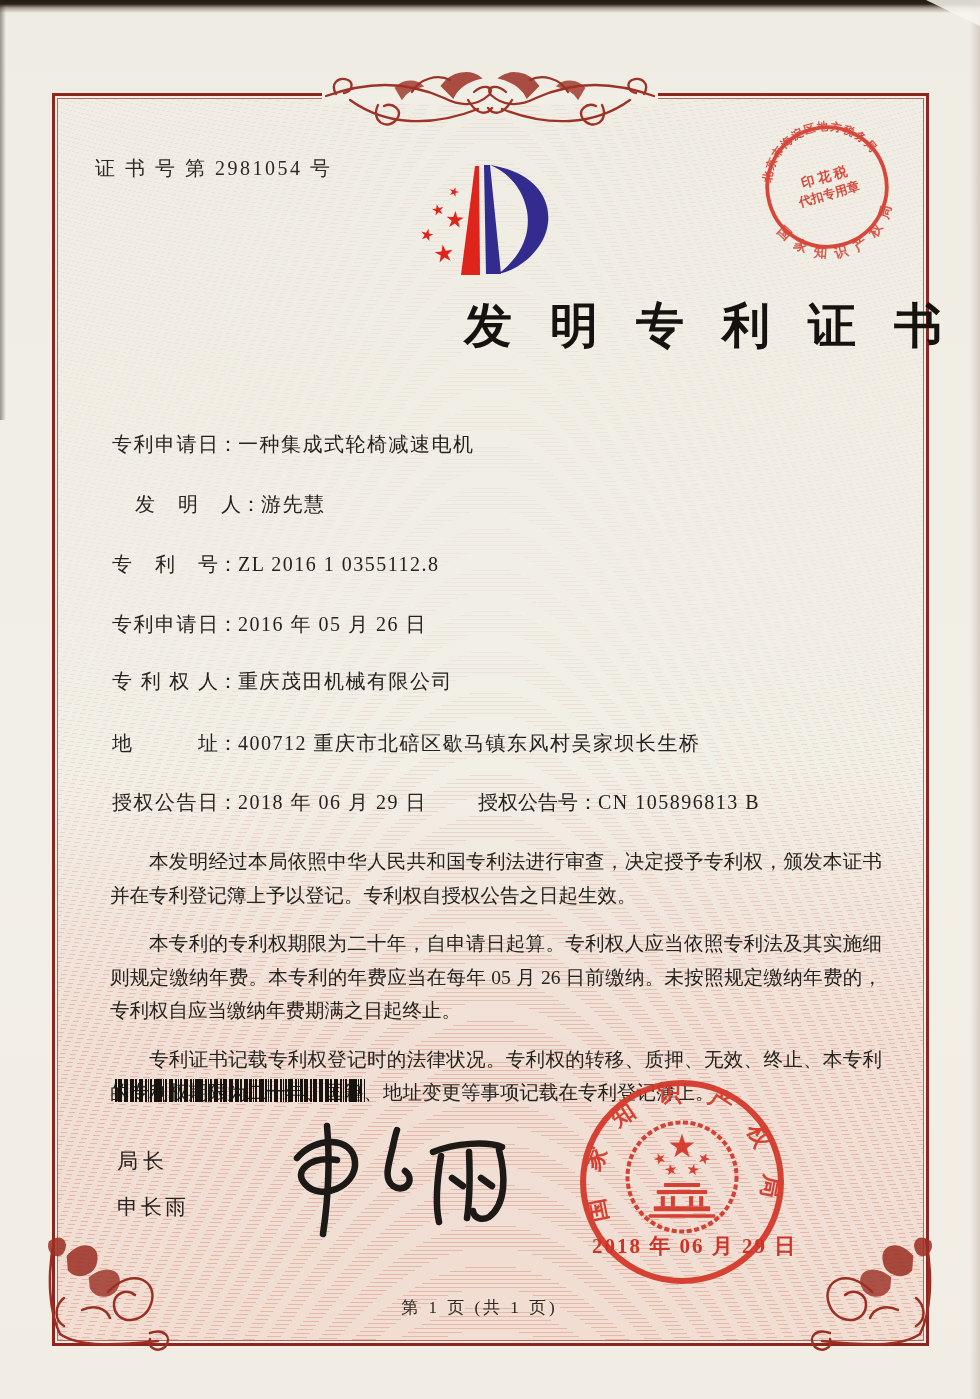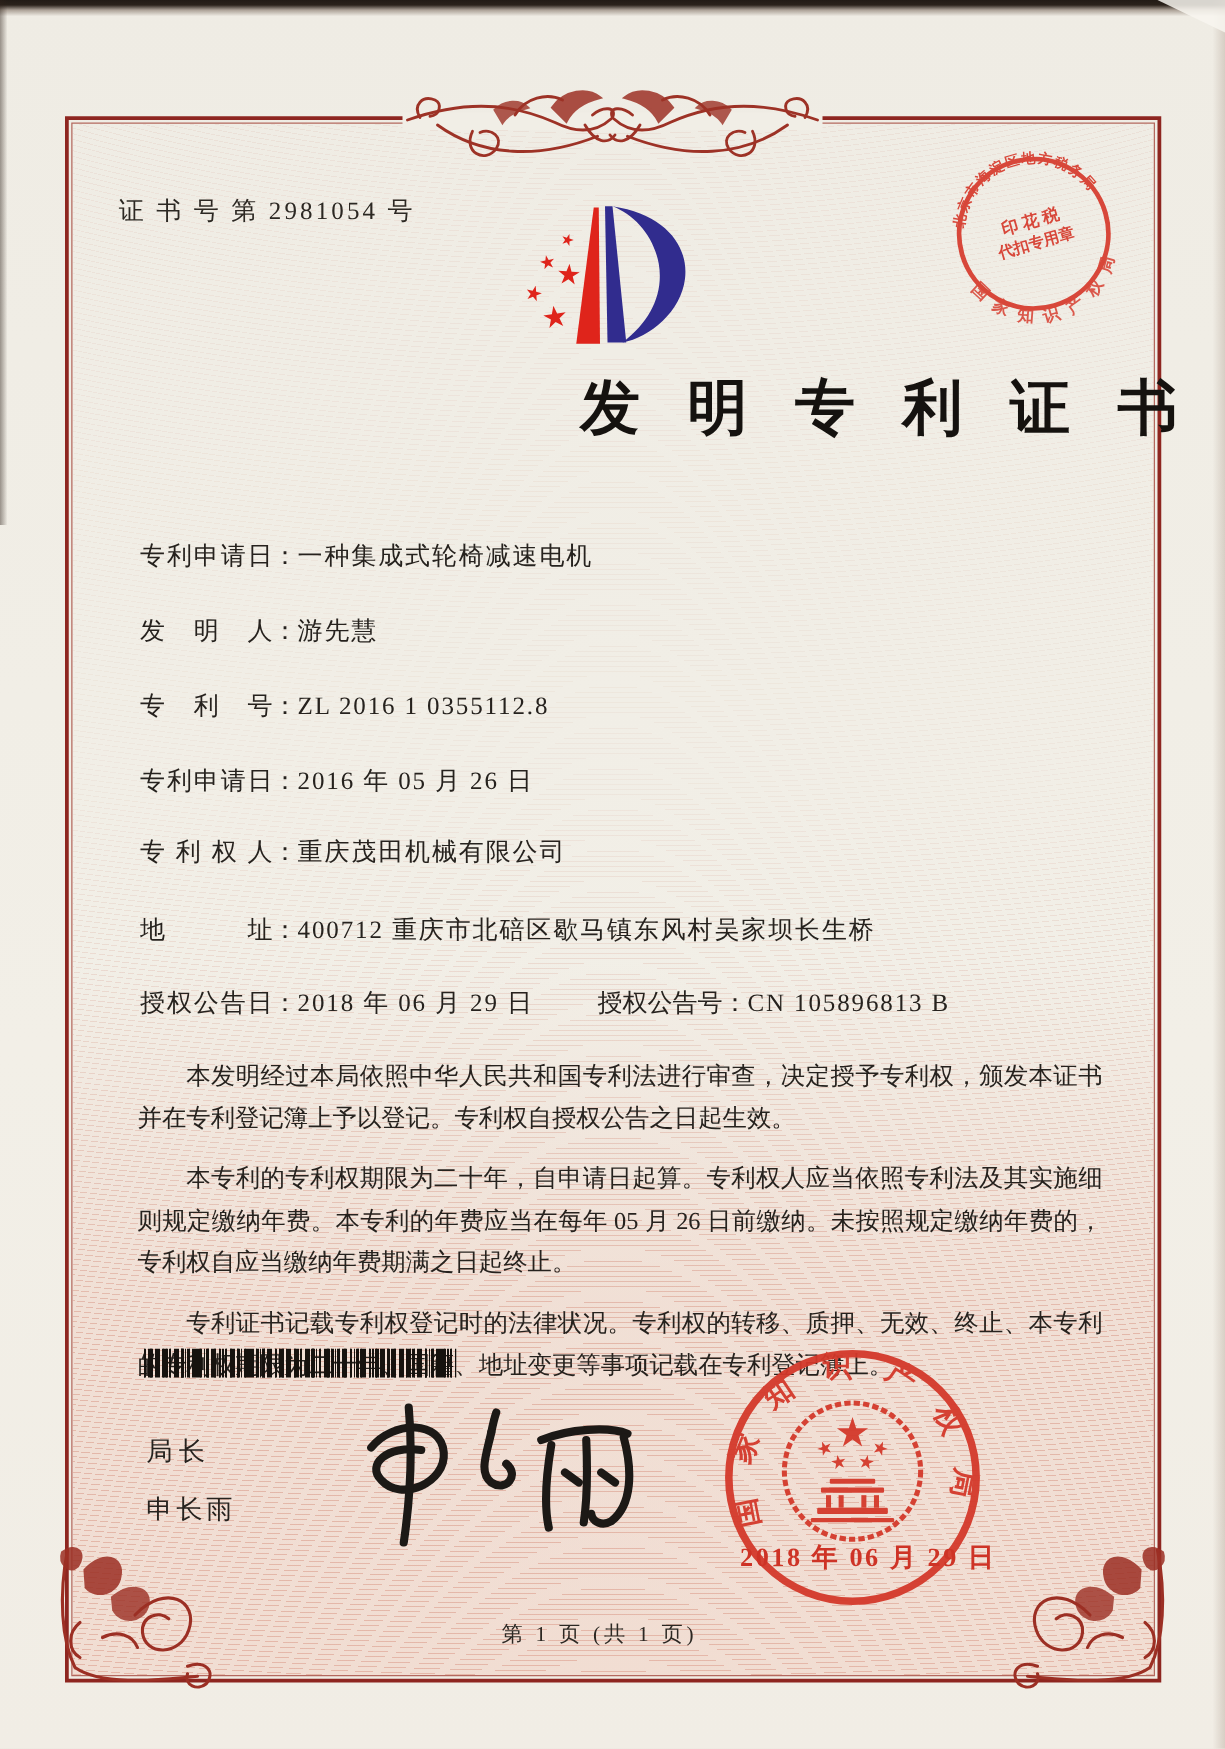--- a/index.html
+++ b/index.html
@@ -36,21 +36,21 @@
   .ornament{position:absolute;z-index:2;}
   .cert-no{position:absolute;left:95px;top:155px;font-size:20px;letter-spacing:2.5px;color:#2c2823;z-index:3;}
   .logo{position:absolute;left:398px;top:150px;z-index:3;}
   .tax-stamp{position:absolute;left:750px;top:110px;z-index:4;transform:rotate(-16deg);opacity:.92;}
   .title{position:absolute;left:0;right:0;top:294px;text-align:right;
     font-size:48px;font-weight:bold;letter-spacing:38px;padding-left:38px;color:#15120f;z-index:3;}
 
   .field-row{position:absolute;left:112px;font-size:20px;z-index:3;white-space:nowrap;}
   .flabel{display:inline-block;width:106px;text-align:justify;text-align-last:justify;}
   .fvalue{letter-spacing:1.5px;}
-  .row-0{top:431px;} .row-1{top:491px;} .row-2{top:551px;} .row-3{top:611px;}
+  .row-0{top:431px;} .row-1{top:491px;margin-left:23px;} .row-2{top:551px;} .row-3{top:611px;}
   .row-4{top:668px;} .row-5{top:730px;}
   .grant-row{position:absolute;left:112px;top:789px;font-size:20px;z-index:3;white-space:nowrap;}
   .grant-no{position:absolute;left:366px;}
 
   .body-text{position:absolute;left:95px;top:830px;width:802px;z-index:3;
     font-size:19.5px;line-height:33.5px;text-align:justify;}
   .body-text p{margin:15px;text-indent:2em;}
 
   .barcode{position:absolute;left:115px;top:1079px;width:250px;height:23px;z-index:3;
     background-image:

